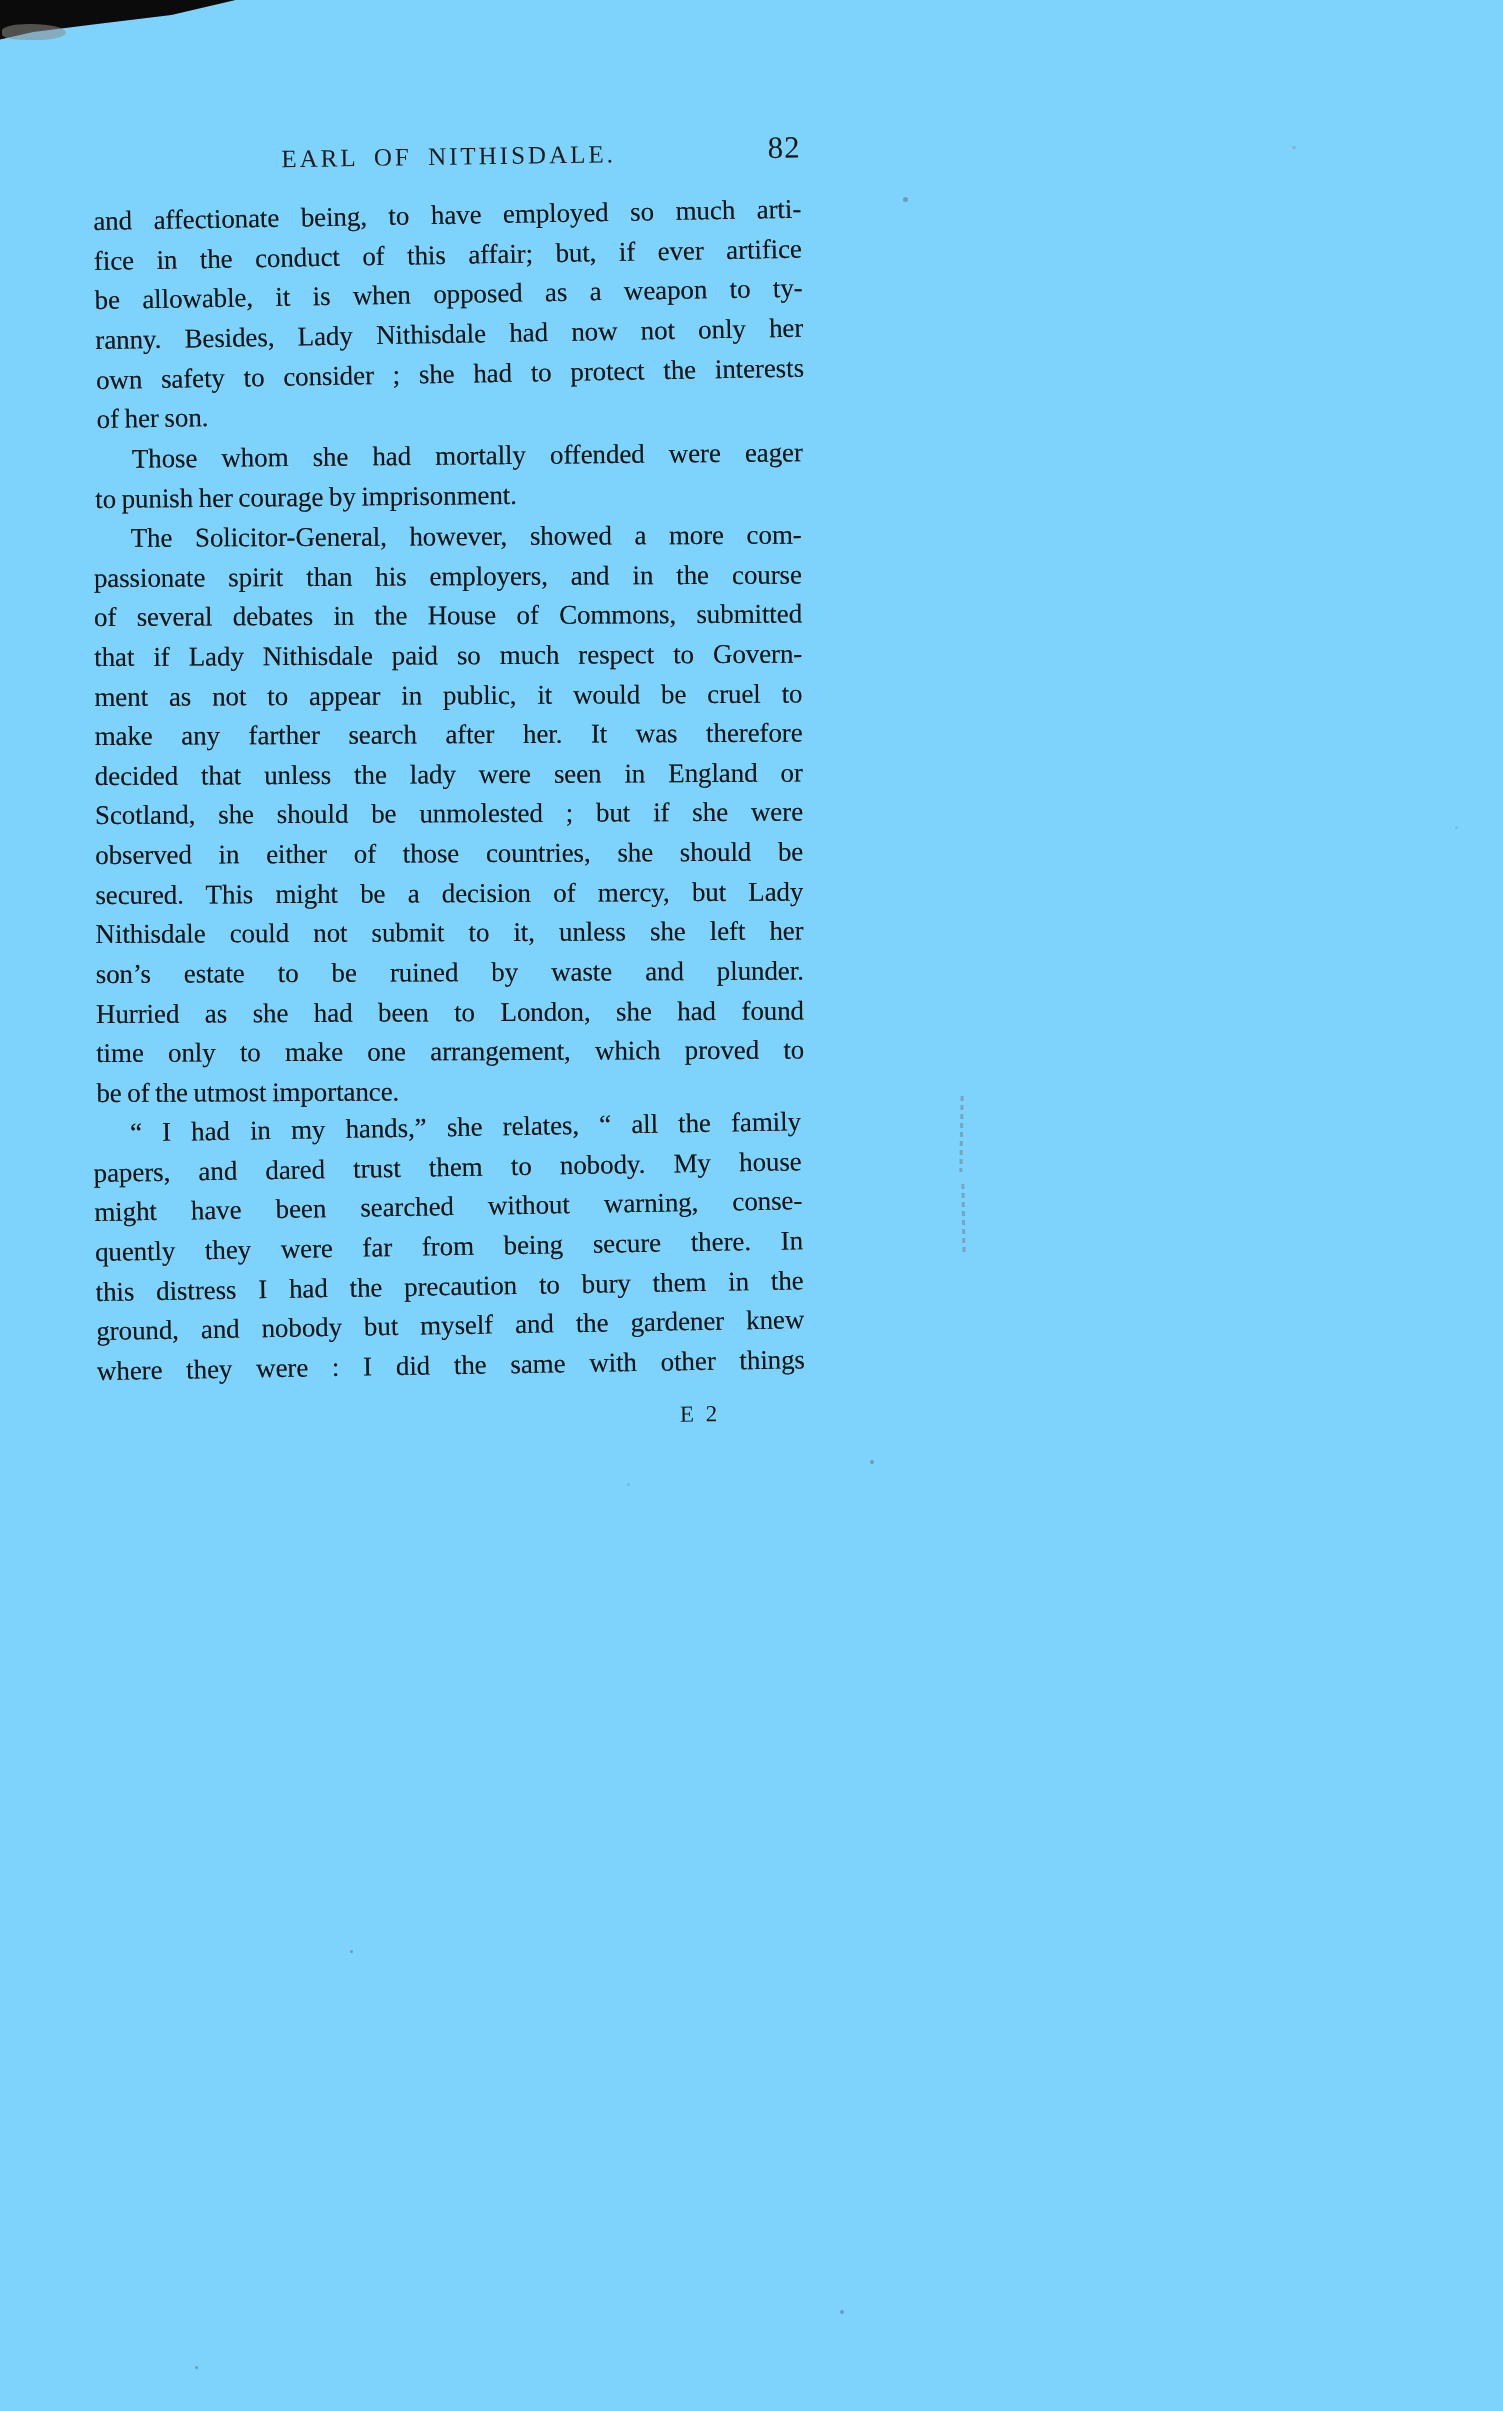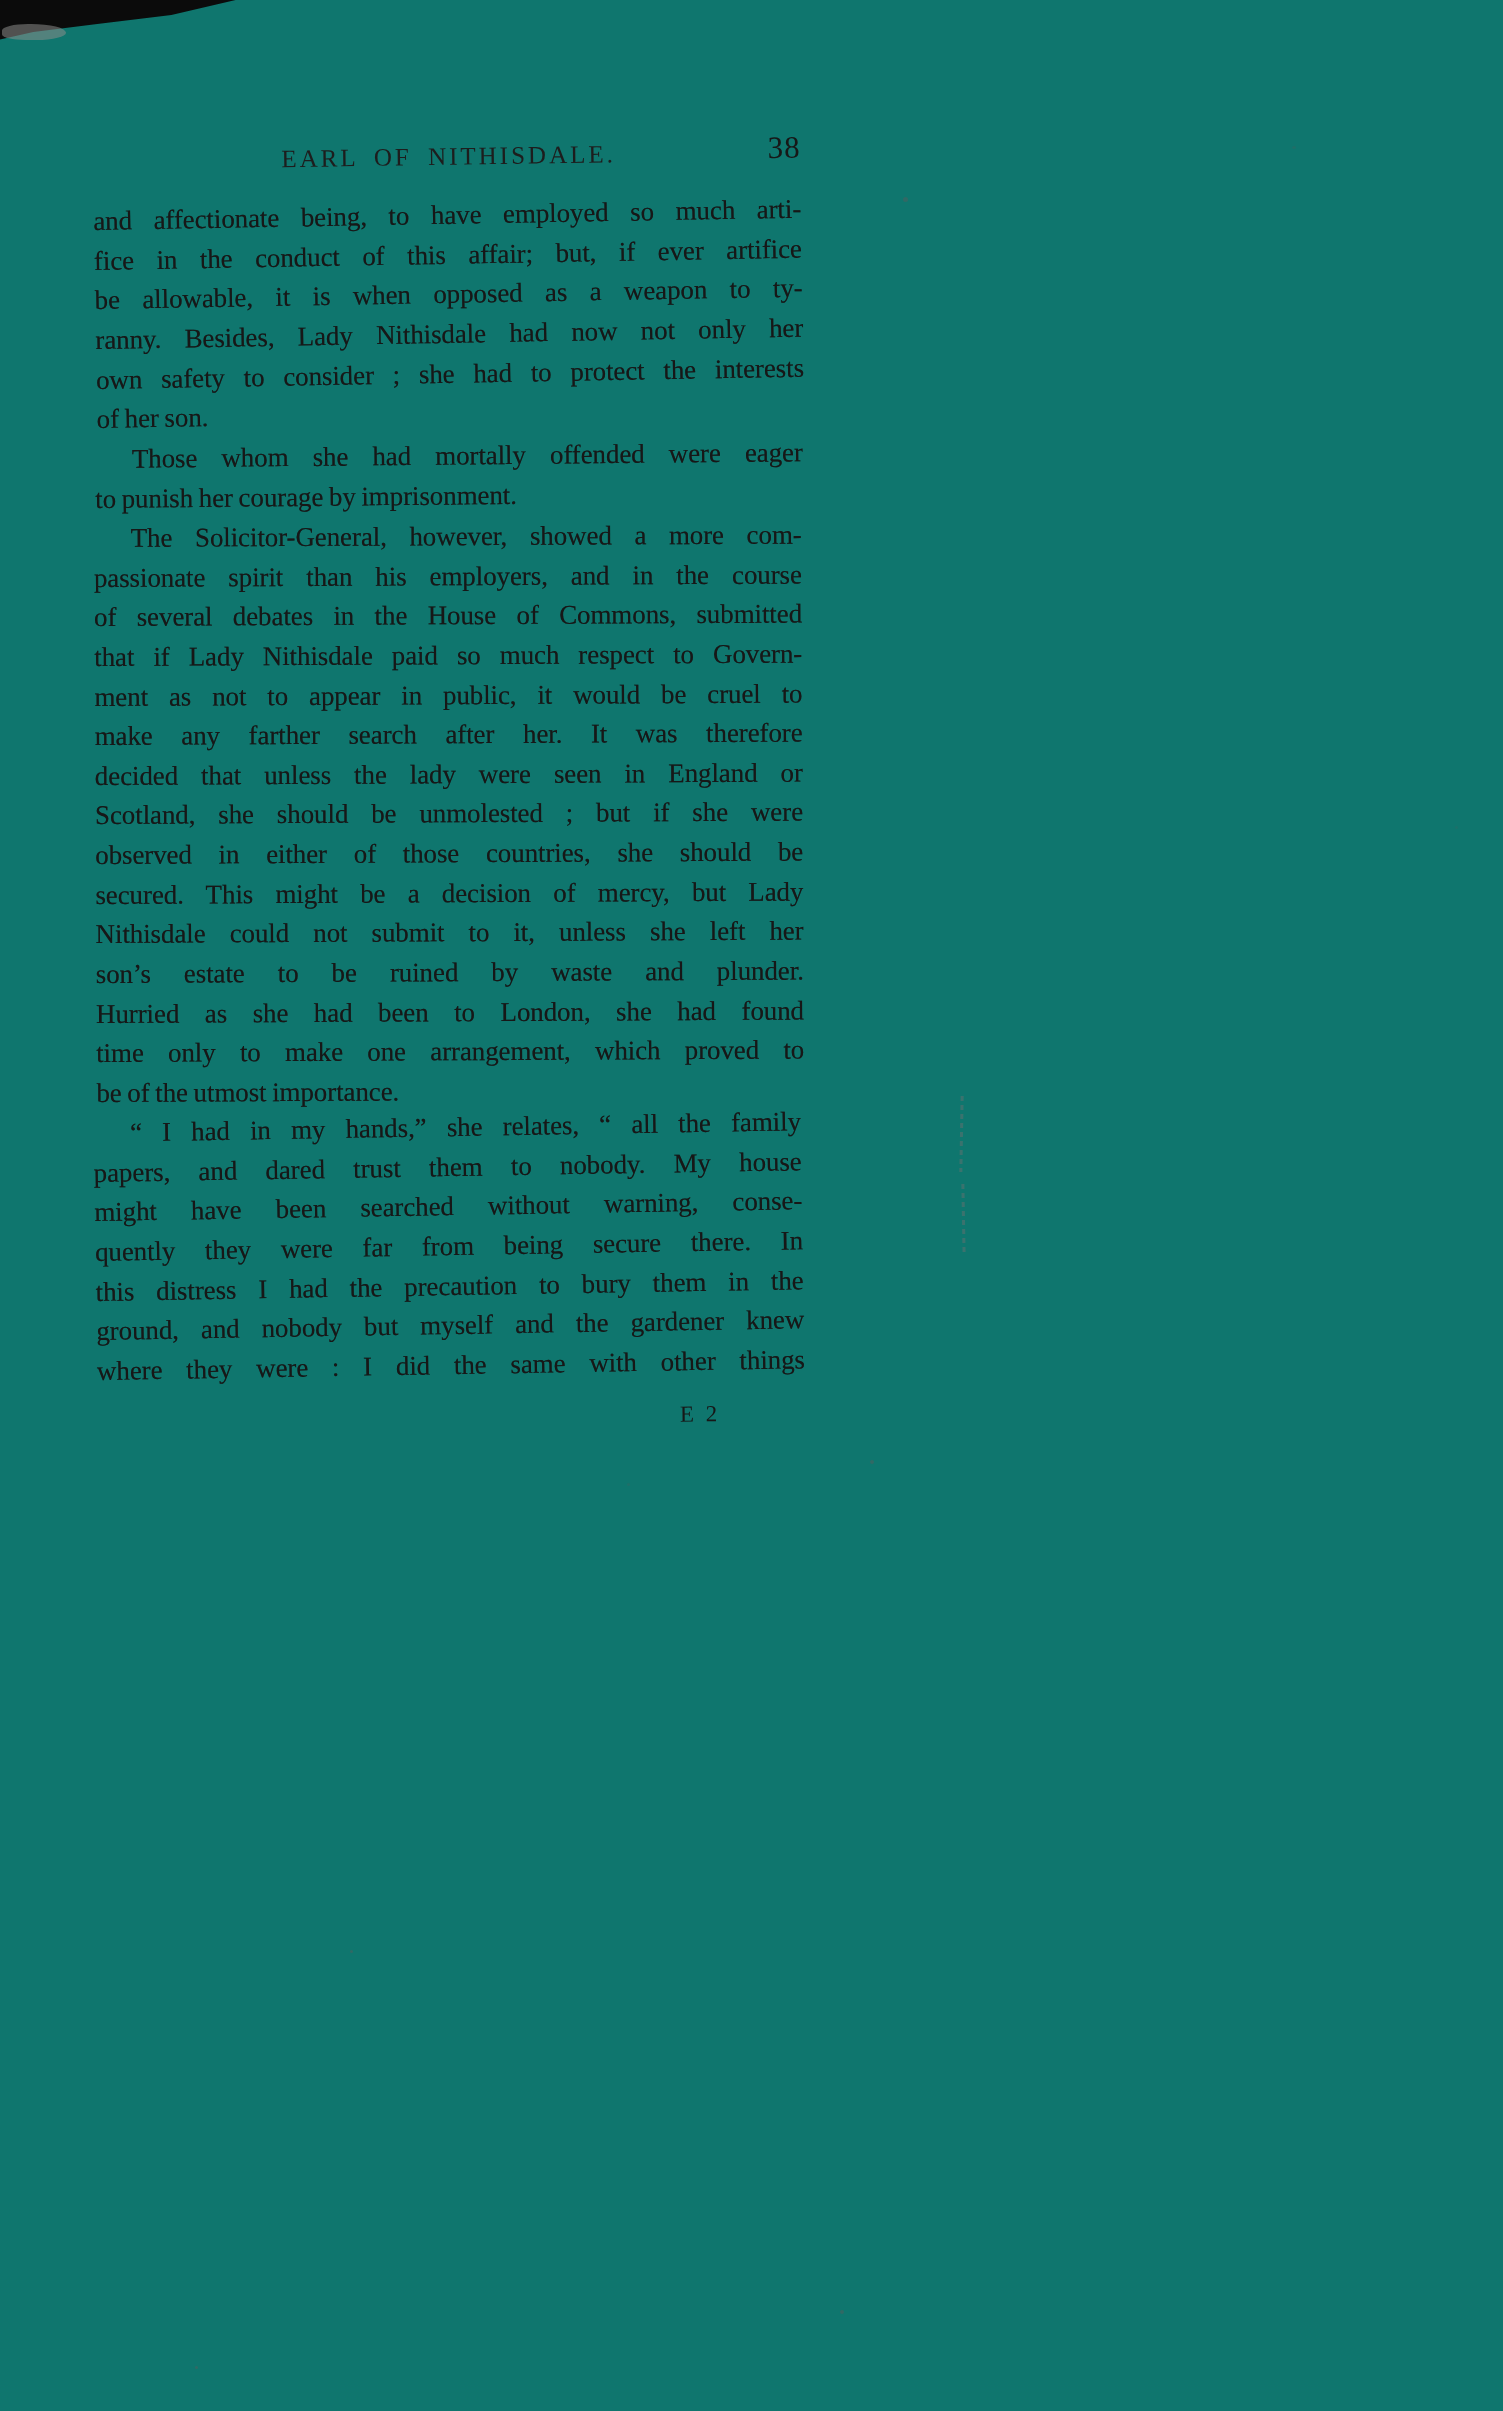--- a/index.html
+++ b/index.html
@@ -4,21 +4,21 @@
 <style>
   html, body { margin: 0; padding: 0; }
   body {
     width: 1503px; height: 2411px;
     background: #f2f2f0;
     font-family: "Liberation Serif", "DejaVu Serif", serif;
   }
   .page {
     position: relative;
     width: 1503px; height: 2411px;
-    background: #0f766e;
+    background: #7dd3fc;
     overflow: hidden;
     color: #171717;
   }
 
   
   .corner-mark {
     position: absolute; top: 0; left: 0;
     width: 238px; height: 42px;
     background: #0b0b0b;
     clip-path: polygon(0 0, 99% 0, 72% 36%, 40% 58%, 14% 76%, 0 94%);
@@ -121,21 +121,21 @@
 
 <div class="page">
 
   <div class="corner-mark"></div>
   <div class="corner-smudge"></div>
 
   <div class="text-column">
 
     <div class="running-head">
       <span class="head-title">EARL OF NITHISDALE.</span>
-      <span class="page-num">38</span>
+      <span class="page-num">82</span>
     </div>
 
     <div class="paragraphs">
         <div class="paragraph">
           <div class="line">and affectionate being, to have employed so much arti-</div>
           <div class="line">fice in the conduct of this affair; but, if ever artifice</div>
           <div class="line">be allowable, it is when opposed as a weapon to ty-</div>
           <div class="line">ranny.  Besides, Lady Nithisdale had now not only her</div>
           <div class="line">own safety to consider ; she had to protect the interests</div>
           <div class="line flush">of her son.</div>

